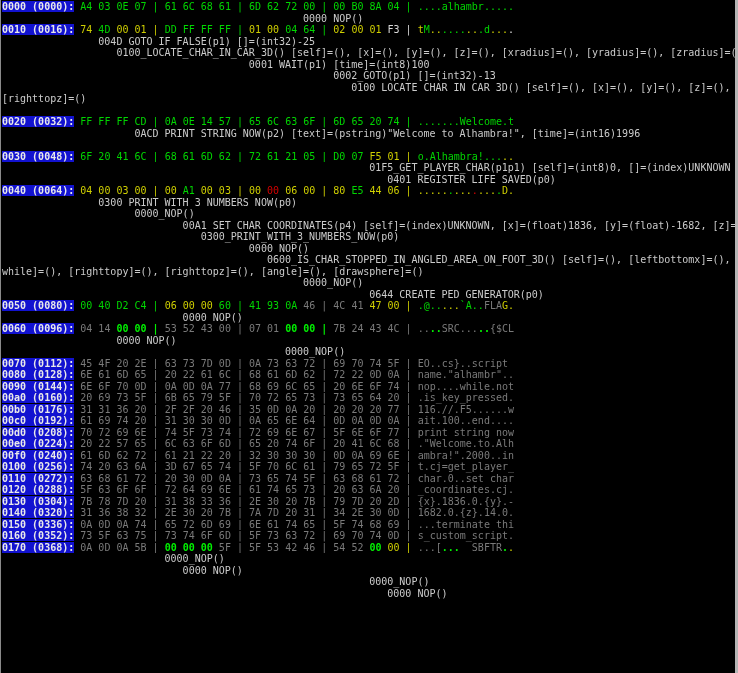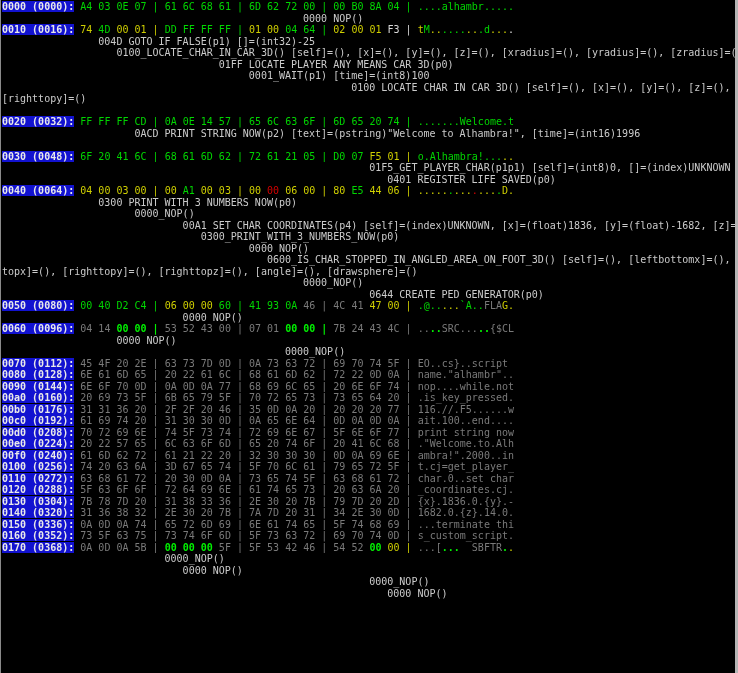--- a/index.html
+++ b/index.html
@@ -15,39 +15,39 @@
 </head>
 <body>
 
 <div id="screen">
   <div id="lines">
       <div class="line"><span class="addr" style="color: rgb(233, 233, 233); background: rgb(18, 18, 208);">0000 (0000):</span><span> </span><span style="color: rgb(0, 214, 0);">A4</span><span style="color: rgb(0, 214, 0);"> </span><span style="color: rgb(0, 214, 0);">03</span><span style="color: rgb(0, 214, 0);"> </span><span style="color: rgb(0, 214, 0);">0E</span><span style="color: rgb(0, 214, 0);"> </span><span style="color: rgb(0, 214, 0);">07</span><span style="color: rgb(0, 214, 0);"> | </span><span style="color: rgb(0, 214, 0);">61</span><span style="color: rgb(0, 214, 0);"> </span><span style="color: rgb(0, 214, 0);">6C</span><span style="color: rgb(0, 214, 0);"> </span><span style="color: rgb(0, 214, 0);">68</span><span style="color: rgb(0, 214, 0);"> </span><span style="color: rgb(0, 214, 0);">61</span><span style="color: rgb(0, 214, 0);"> | </span><span style="color: rgb(0, 214, 0);">6D</span><span style="color: rgb(0, 214, 0);"> </span><span style="color: rgb(0, 214, 0);">62</span><span style="color: rgb(0, 214, 0);"> </span><span style="color: rgb(0, 214, 0);">72</span><span style="color: rgb(0, 214, 0);"> </span><span style="color: rgb(0, 214, 0);">00</span><span style="color: rgb(0, 214, 0);"> | </span><span style="color: rgb(0, 214, 0);">00</span><span style="color: rgb(0, 214, 0);"> </span><span style="color: rgb(0, 214, 0);">B0</span><span style="color: rgb(0, 214, 0);"> </span><span style="color: rgb(0, 214, 0);">8A</span><span style="color: rgb(0, 214, 0);"> </span><span style="color: rgb(0, 214, 0);">04</span><span style="color: rgb(0, 214, 0);"> | </span><span style="color: rgb(0, 214, 0);">....alhambr.....</span></div>
       <div class="line"><span style="color: rgb(203, 203, 203);">                                                  0000_NOP()</span></div>
       <div class="line"><span class="addr" style="color: rgb(233, 233, 233); background: rgb(18, 18, 208);">0010 (0016):</span><span> </span><span style="color: rgb(207, 207, 0);">74</span><span style="color: rgb(207, 207, 0);"> </span><span style="color: rgb(0, 214, 0);">4D</span><span style="color: rgb(0, 214, 0);"> </span><span style="color: rgb(207, 207, 0);">00</span><span style="color: rgb(207, 207, 0);"> </span><span style="color: rgb(207, 207, 0);">01</span><span style="color: rgb(207, 207, 0);"> | </span><span style="color: rgb(0, 214, 0);">DD</span><span style="color: rgb(0, 214, 0);"> </span><span style="color: rgb(0, 214, 0);">FF</span><span style="color: rgb(0, 214, 0);"> </span><span style="color: rgb(0, 214, 0);">FF</span><span style="color: rgb(0, 214, 0);"> </span><span style="color: rgb(0, 214, 0);">FF</span><span style="color: rgb(0, 214, 0);"> | </span><span style="color: rgb(207, 207, 0);">01</span><span style="color: rgb(207, 207, 0);"> </span><span style="color: rgb(207, 207, 0);">00</span><span style="color: rgb(207, 207, 0);"> </span><span style="color: rgb(0, 214, 0);">04</span><span style="color: rgb(0, 214, 0);"> </span><span style="color: rgb(0, 214, 0);">64</span><span style="color: rgb(0, 214, 0);"> | </span><span style="color: rgb(207, 207, 0);">02</span><span style="color: rgb(207, 207, 0);"> </span><span style="color: rgb(207, 207, 0);">00</span><span style="color: rgb(207, 207, 0);"> </span><span style="color: rgb(207, 207, 0);">01</span><span style="color: rgb(207, 207, 0);"> </span><span style="color: rgb(217, 217, 217);">F3</span><span style="color: rgb(217, 217, 217);"> | </span><span style="color: rgb(207, 207, 0);">t</span><span style="color: rgb(0, 214, 0);">M</span><span style="color: rgb(207, 207, 0);">..</span><span style="color: rgb(0, 214, 0);">....</span><span style="color: rgb(207, 207, 0);">..</span><span style="color: rgb(0, 214, 0);">.d</span><span style="color: rgb(207, 207, 0);">...</span><span style="color: rgb(217, 217, 217);">.</span></div>
       <div class="line"><span style="color: rgb(203, 203, 203);">                004D_GOTO_IF_FALSE(p1) []=(int32)-25</span></div>
       <div class="line"><span style="color: rgb(203, 203, 203);">                   0100_LOCATE_CHAR_IN_CAR_3D() [self]=(), [x]=(), [y]=(), [z]=(), [xradius]=(), [yradius]=(), [zradius]=()</span></div>
-      <div class="line"><span style="color: rgb(203, 203, 203);">                                    01FF_LOCATE_PLAYER_ANY_MEANS_CAR_3D(p0)</span></div>
       <div class="line"><span style="color: rgb(203, 203, 203);">                                         0001_WAIT(p1) [time]=(int8)100</span></div>
+      <div class="line"><span style="color: rgb(203, 203, 203);">                                                       0002_GOTO(p1) []=(int32)-13</span></div>
       <div class="line"><span style="color: rgb(203, 203, 203);">                                                          0100_LOCATE_CHAR_IN_CAR_3D() [self]=(), [x]=(), [y]=(), [z]=(), [</span></div>
-      <div class="line"><span style="color: rgb(203, 203, 203);">[righttopy]=()</span></div>
+      <div class="line"><span style="color: rgb(203, 203, 203);">[righttopz]=()</span></div>
       <div class="line"></div>
       <div class="line"><span class="addr" style="color: rgb(233, 233, 233); background: rgb(18, 18, 208);">0020 (0032):</span><span> </span><span style="color: rgb(0, 214, 0);">FF</span><span style="color: rgb(0, 214, 0);"> </span><span style="color: rgb(0, 214, 0);">FF</span><span style="color: rgb(0, 214, 0);"> </span><span style="color: rgb(0, 214, 0);">FF</span><span style="color: rgb(0, 214, 0);"> </span><span style="color: rgb(0, 214, 0);">CD</span><span style="color: rgb(0, 214, 0);"> | </span><span style="color: rgb(0, 214, 0);">0A</span><span style="color: rgb(0, 214, 0);"> </span><span style="color: rgb(0, 214, 0);">0E</span><span style="color: rgb(0, 214, 0);"> </span><span style="color: rgb(0, 214, 0);">14</span><span style="color: rgb(0, 214, 0);"> </span><span style="color: rgb(0, 214, 0);">57</span><span style="color: rgb(0, 214, 0);"> | </span><span style="color: rgb(0, 214, 0);">65</span><span style="color: rgb(0, 214, 0);"> </span><span style="color: rgb(0, 214, 0);">6C</span><span style="color: rgb(0, 214, 0);"> </span><span style="color: rgb(0, 214, 0);">63</span><span style="color: rgb(0, 214, 0);"> </span><span style="color: rgb(0, 214, 0);">6F</span><span style="color: rgb(0, 214, 0);"> | </span><span style="color: rgb(0, 214, 0);">6D</span><span style="color: rgb(0, 214, 0);"> </span><span style="color: rgb(0, 214, 0);">65</span><span style="color: rgb(0, 214, 0);"> </span><span style="color: rgb(0, 214, 0);">20</span><span style="color: rgb(0, 214, 0);"> </span><span style="color: rgb(0, 214, 0);">74</span><span style="color: rgb(0, 214, 0);"> | </span><span style="color: rgb(0, 214, 0);">.......Welcome.t</span></div>
       <div class="line"><span style="color: rgb(203, 203, 203);">                      0ACD_PRINT_STRING_NOW(p2) [text]=(pstring)"Welcome to Alhambra!", [time]=(int16)1996</span></div>
       <div class="line"></div>
       <div class="line"><span class="addr" style="color: rgb(233, 233, 233); background: rgb(18, 18, 208);">0030 (0048):</span><span> </span><span style="color: rgb(0, 214, 0);">6F</span><span style="color: rgb(0, 214, 0);"> </span><span style="color: rgb(0, 214, 0);">20</span><span style="color: rgb(0, 214, 0);"> </span><span style="color: rgb(0, 214, 0);">41</span><span style="color: rgb(0, 214, 0);"> </span><span style="color: rgb(0, 214, 0);">6C</span><span style="color: rgb(0, 214, 0);"> | </span><span style="color: rgb(0, 214, 0);">68</span><span style="color: rgb(0, 214, 0);"> </span><span style="color: rgb(0, 214, 0);">61</span><span style="color: rgb(0, 214, 0);"> </span><span style="color: rgb(0, 214, 0);">6D</span><span style="color: rgb(0, 214, 0);"> </span><span style="color: rgb(0, 214, 0);">62</span><span style="color: rgb(0, 214, 0);"> | </span><span style="color: rgb(0, 214, 0);">72</span><span style="color: rgb(0, 214, 0);"> </span><span style="color: rgb(0, 214, 0);">61</span><span style="color: rgb(0, 214, 0);"> </span><span style="color: rgb(0, 214, 0);">21</span><span style="color: rgb(0, 214, 0);"> </span><span style="color: rgb(0, 214, 0);">05</span><span style="color: rgb(0, 214, 0);"> | </span><span style="color: rgb(0, 214, 0);">D0</span><span style="color: rgb(0, 214, 0);"> </span><span style="color: rgb(0, 214, 0);">07</span><span style="color: rgb(0, 214, 0);"> </span><span style="color: rgb(207, 207, 0);">F5</span><span style="color: rgb(207, 207, 0);"> </span><span style="color: rgb(207, 207, 0);">01</span><span style="color: rgb(207, 207, 0);"> | </span><span style="color: rgb(0, 214, 0);">o.Alhambra!...</span><span style="color: rgb(207, 207, 0);">..</span></div>
       <div class="line"><span style="color: rgb(203, 203, 203);">                                                             01F5_GET_PLAYER_CHAR(p1p1) [self]=(int8)0, []=(index)UNKNOWN</span></div>
       <div class="line"><span style="color: rgb(203, 203, 203);">                                                                0401_REGISTER_LIFE_SAVED(p0)</span></div>
       <div class="line"><span class="addr" style="color: rgb(233, 233, 233); background: rgb(18, 18, 208);">0040 (0064):</span><span> </span><span style="color: rgb(207, 207, 0);">04</span><span style="color: rgb(207, 207, 0);"> </span><span style="color: rgb(207, 207, 0);">00</span><span style="color: rgb(207, 207, 0);"> </span><span style="color: rgb(207, 207, 0);">03</span><span style="color: rgb(207, 207, 0);"> </span><span style="color: rgb(207, 207, 0);">00</span><span style="color: rgb(207, 207, 0);"> | </span><span style="color: rgb(207, 207, 0);">00</span><span style="color: rgb(207, 207, 0);"> </span><span style="color: rgb(0, 214, 0);">A1</span><span style="color: rgb(0, 214, 0);"> </span><span style="color: rgb(207, 207, 0);">00</span><span style="color: rgb(207, 207, 0);"> </span><span style="color: rgb(207, 207, 0);">03</span><span style="color: rgb(207, 207, 0);"> | </span><span style="color: rgb(207, 207, 0);">00</span><span style="color: rgb(207, 207, 0);"> </span><span style="color: rgb(212, 0, 0);">00</span><span style="color: rgb(212, 0, 0);"> </span><span style="color: rgb(207, 207, 0);">06</span><span style="color: rgb(207, 207, 0);"> </span><span style="color: rgb(207, 207, 0);">00</span><span style="color: rgb(207, 207, 0);"> | </span><span style="color: rgb(207, 207, 0);">80</span><span style="color: rgb(207, 207, 0);"> </span><span style="color: rgb(0, 214, 0);">E5</span><span style="color: rgb(0, 214, 0);"> </span><span style="color: rgb(207, 207, 0);">44</span><span style="color: rgb(207, 207, 0);"> </span><span style="color: rgb(207, 207, 0);">06</span><span style="color: rgb(207, 207, 0);"> | </span><span style="color: rgb(207, 207, 0);">.....</span><span style="color: rgb(0, 214, 0);">.</span><span style="color: rgb(207, 207, 0);">...</span><span style="color: rgb(212, 0, 0);">.</span><span style="color: rgb(207, 207, 0);">...</span><span style="color: rgb(0, 214, 0);">.</span><span style="color: rgb(207, 207, 0);">D.</span></div>
       <div class="line"><span style="color: rgb(203, 203, 203);">                0300_PRINT_WITH_3_NUMBERS_NOW(p0)</span></div>
       <div class="line"><span style="color: rgb(203, 203, 203);">                      0000_NOP()</span></div>
       <div class="line"><span style="color: rgb(203, 203, 203);">                              00A1_SET_CHAR_COORDINATES(p4) [self]=(index)UNKNOWN, [x]=(float)1836, [y]=(float)-1682, [z]=(</span></div>
       <div class="line"><span style="color: rgb(203, 203, 203);">                                 0300_PRINT_WITH_3_NUMBERS_NOW(p0)</span></div>
       <div class="line"><span style="color: rgb(203, 203, 203);">                                         0000_NOP()</span></div>
       <div class="line"><span style="color: rgb(203, 203, 203);">                                            0600_IS_CHAR_STOPPED_IN_ANGLED_AREA_ON_FOOT_3D() [self]=(), [leftbottomx]=(), [</span></div>
-      <div class="line"><span style="color: rgb(203, 203, 203);">topx]=(), [righttopy]=(), [righttopz]=(), [angle]=(), [drawsphere]=()</span></div>
+      <div class="line"><span style="color: rgb(203, 203, 203);">while]=(), [righttopy]=(), [righttopz]=(), [angle]=(), [drawsphere]=()</span></div>
       <div class="line"><span style="color: rgb(203, 203, 203);">                                                  0000_NOP()</span></div>
       <div class="line"><span style="color: rgb(203, 203, 203);">                                                             0644_CREATE_PED_GENERATOR(p0)</span></div>
       <div class="line"><span class="addr" style="color: rgb(233, 233, 233); background: rgb(18, 18, 208);">0050 (0080):</span><span> </span><span style="color: rgb(0, 214, 0);">00</span><span style="color: rgb(0, 214, 0);"> </span><span style="color: rgb(0, 214, 0);">40</span><span style="color: rgb(0, 214, 0);"> </span><span style="color: rgb(0, 214, 0);">D2</span><span style="color: rgb(0, 214, 0);"> </span><span style="color: rgb(0, 214, 0);">C4</span><span style="color: rgb(0, 214, 0);"> | </span><span style="color: rgb(207, 207, 0);">06</span><span style="color: rgb(207, 207, 0);"> </span><span style="color: rgb(207, 207, 0);">00</span><span style="color: rgb(207, 207, 0);"> </span><span style="color: rgb(207, 207, 0);">00</span><span style="color: rgb(207, 207, 0);"> </span><span style="color: rgb(0, 214, 0);">60</span><span style="color: rgb(0, 214, 0);"> | </span><span style="color: rgb(0, 214, 0);">41</span><span style="color: rgb(0, 214, 0);"> </span><span style="color: rgb(0, 214, 0);">93</span><span style="color: rgb(0, 214, 0);"> </span><span style="color: rgb(0, 214, 0);">0A</span><span style="color: rgb(0, 214, 0);"> </span><span style="color: rgb(122, 122, 122);">46</span><span style="color: rgb(122, 122, 122);"> | </span><span style="color: rgb(122, 122, 122);">4C</span><span style="color: rgb(122, 122, 122);"> </span><span style="color: rgb(122, 122, 122);">41</span><span style="color: rgb(122, 122, 122);"> </span><span style="color: rgb(207, 207, 0);">47</span><span style="color: rgb(207, 207, 0);"> </span><span style="color: rgb(207, 207, 0);">00</span><span style="color: rgb(207, 207, 0);"> | </span><span style="color: rgb(0, 214, 0);">.@..</span><span style="color: rgb(207, 207, 0);">...</span><span style="color: rgb(0, 214, 0);">`A..</span><span style="color: rgb(122, 122, 122);">FLA</span><span style="color: rgb(207, 207, 0);">G.</span></div>
       <div class="line"><span style="color: rgb(203, 203, 203);">                              0000_NOP()</span></div>
       <div class="line"><span class="addr" style="color: rgb(233, 233, 233); background: rgb(18, 18, 208);">0060 (0096):</span><span> </span><span style="color: rgb(122, 122, 122);">04</span><span style="color: rgb(122, 122, 122);"> </span><span style="color: rgb(122, 122, 122);">14</span><span style="color: rgb(122, 122, 122);"> </span><span style="color: rgb(0, 240, 0); font-weight: bold;">00</span><span style="color: rgb(0, 240, 0); font-weight: bold;"> </span><span style="color: rgb(0, 240, 0); font-weight: bold;">00</span><span style="color: rgb(0, 240, 0); font-weight: bold;"> | </span><span style="color: rgb(122, 122, 122);">53</span><span style="color: rgb(122, 122, 122);"> </span><span style="color: rgb(122, 122, 122);">52</span><span style="color: rgb(122, 122, 122);"> </span><span style="color: rgb(122, 122, 122);">43</span><span style="color: rgb(122, 122, 122);"> </span><span style="color: rgb(122, 122, 122);">00</span><span style="color: rgb(122, 122, 122);"> | </span><span style="color: rgb(122, 122, 122);">07</span><span style="color: rgb(122, 122, 122);"> </span><span style="color: rgb(122, 122, 122);">01</span><span style="color: rgb(122, 122, 122);"> </span><span style="color: rgb(0, 240, 0); font-weight: bold;">00</span><span style="color: rgb(0, 240, 0); font-weight: bold;"> </span><span style="color: rgb(0, 240, 0); font-weight: bold;">00</span><span style="color: rgb(0, 240, 0); font-weight: bold;"> | </span><span style="color: rgb(122, 122, 122);">7B</span><span style="color: rgb(122, 122, 122);"> </span><span style="color: rgb(122, 122, 122);">24</span><span style="color: rgb(122, 122, 122);"> </span><span style="color: rgb(122, 122, 122);">43</span><span style="color: rgb(122, 122, 122);"> </span><span style="color: rgb(122, 122, 122);">4C</span><span style="color: rgb(122, 122, 122);"> | </span><span style="color: rgb(122, 122, 122);">..</span><span style="color: rgb(0, 240, 0); font-weight: bold;">..</span><span style="color: rgb(122, 122, 122);">SRC...</span><span style="color: rgb(0, 240, 0); font-weight: bold;">..</span><span style="color: rgb(122, 122, 122);">{$CL</span></div>
       <div class="line"><span style="color: rgb(203, 203, 203);">                   0000_NOP()</span></div>
       <div class="line"><span style="color: rgb(203, 203, 203);">                                               0000_NOP()</span></div>
       <div class="line"><span class="addr" style="color: rgb(233, 233, 233); background: rgb(18, 18, 208);">0070 (0112):</span><span> </span><span style="color: rgb(122, 122, 122);">45</span><span style="color: rgb(122, 122, 122);"> </span><span style="color: rgb(122, 122, 122);">4F</span><span style="color: rgb(122, 122, 122);"> </span><span style="color: rgb(122, 122, 122);">20</span><span style="color: rgb(122, 122, 122);"> </span><span style="color: rgb(122, 122, 122);">2E</span><span style="color: rgb(122, 122, 122);"> | </span><span style="color: rgb(122, 122, 122);">63</span><span style="color: rgb(122, 122, 122);"> </span><span style="color: rgb(122, 122, 122);">73</span><span style="color: rgb(122, 122, 122);"> </span><span style="color: rgb(122, 122, 122);">7D</span><span style="color: rgb(122, 122, 122);"> </span><span style="color: rgb(122, 122, 122);">0D</span><span style="color: rgb(122, 122, 122);"> | </span><span style="color: rgb(122, 122, 122);">0A</span><span style="color: rgb(122, 122, 122);"> </span><span style="color: rgb(122, 122, 122);">73</span><span style="color: rgb(122, 122, 122);"> </span><span style="color: rgb(122, 122, 122);">63</span><span style="color: rgb(122, 122, 122);"> </span><span style="color: rgb(122, 122, 122);">72</span><span style="color: rgb(122, 122, 122);"> | </span><span style="color: rgb(122, 122, 122);">69</span><span style="color: rgb(122, 122, 122);"> </span><span style="color: rgb(122, 122, 122);">70</span><span style="color: rgb(122, 122, 122);"> </span><span style="color: rgb(122, 122, 122);">74</span><span style="color: rgb(122, 122, 122);"> </span><span style="color: rgb(122, 122, 122);">5F</span><span style="color: rgb(122, 122, 122);"> | </span><span style="color: rgb(122, 122, 122);">EO..cs}..script_</span></div>
       <div class="line"><span class="addr" style="color: rgb(233, 233, 233); background: rgb(18, 18, 208);">0080 (0128):</span><span> </span><span style="color: rgb(122, 122, 122);">6E</span><span style="color: rgb(122, 122, 122);"> </span><span style="color: rgb(122, 122, 122);">61</span><span style="color: rgb(122, 122, 122);"> </span><span style="color: rgb(122, 122, 122);">6D</span><span style="color: rgb(122, 122, 122);"> </span><span style="color: rgb(122, 122, 122);">65</span><span style="color: rgb(122, 122, 122);"> | </span><span style="color: rgb(122, 122, 122);">20</span><span style="color: rgb(122, 122, 122);"> </span><span style="color: rgb(122, 122, 122);">22</span><span style="color: rgb(122, 122, 122);"> </span><span style="color: rgb(122, 122, 122);">61</span><span style="color: rgb(122, 122, 122);"> </span><span style="color: rgb(122, 122, 122);">6C</span><span style="color: rgb(122, 122, 122);"> | </span><span style="color: rgb(122, 122, 122);">68</span><span style="color: rgb(122, 122, 122);"> </span><span style="color: rgb(122, 122, 122);">61</span><span style="color: rgb(122, 122, 122);"> </span><span style="color: rgb(122, 122, 122);">6D</span><span style="color: rgb(122, 122, 122);"> </span><span style="color: rgb(122, 122, 122);">62</span><span style="color: rgb(122, 122, 122);"> | </span><span style="color: rgb(122, 122, 122);">72</span><span style="color: rgb(122, 122, 122);"> </span><span style="color: rgb(122, 122, 122);">22</span><span style="color: rgb(122, 122, 122);"> </span><span style="color: rgb(122, 122, 122);">0D</span><span style="color: rgb(122, 122, 122);"> </span><span style="color: rgb(122, 122, 122);">0A</span><span style="color: rgb(122, 122, 122);"> | </span><span style="color: rgb(122, 122, 122);">name."alhambr"..</span></div>
       <div class="line"><span class="addr" style="color: rgb(233, 233, 233); background: rgb(18, 18, 208);">0090 (0144):</span><span> </span><span style="color: rgb(122, 122, 122);">6E</span><span style="color: rgb(122, 122, 122);"> </span><span style="color: rgb(122, 122, 122);">6F</span><span style="color: rgb(122, 122, 122);"> </span><span style="color: rgb(122, 122, 122);">70</span><span style="color: rgb(122, 122, 122);"> </span><span style="color: rgb(122, 122, 122);">0D</span><span style="color: rgb(122, 122, 122);"> | </span><span style="color: rgb(122, 122, 122);">0A</span><span style="color: rgb(122, 122, 122);"> </span><span style="color: rgb(122, 122, 122);">0D</span><span style="color: rgb(122, 122, 122);"> </span><span style="color: rgb(122, 122, 122);">0A</span><span style="color: rgb(122, 122, 122);"> </span><span style="color: rgb(122, 122, 122);">77</span><span style="color: rgb(122, 122, 122);"> | </span><span style="color: rgb(122, 122, 122);">68</span><span style="color: rgb(122, 122, 122);"> </span><span style="color: rgb(122, 122, 122);">69</span><span style="color: rgb(122, 122, 122);"> </span><span style="color: rgb(122, 122, 122);">6C</span><span style="color: rgb(122, 122, 122);"> </span><span style="color: rgb(122, 122, 122);">65</span><span style="color: rgb(122, 122, 122);"> | </span><span style="color: rgb(122, 122, 122);">20</span><span style="color: rgb(122, 122, 122);"> </span><span style="color: rgb(122, 122, 122);">6E</span><span style="color: rgb(122, 122, 122);"> </span><span style="color: rgb(122, 122, 122);">6F</span><span style="color: rgb(122, 122, 122);"> </span><span style="color: rgb(122, 122, 122);">74</span><span style="color: rgb(122, 122, 122);"> | </span><span style="color: rgb(122, 122, 122);">nop....while.not</span></div>

